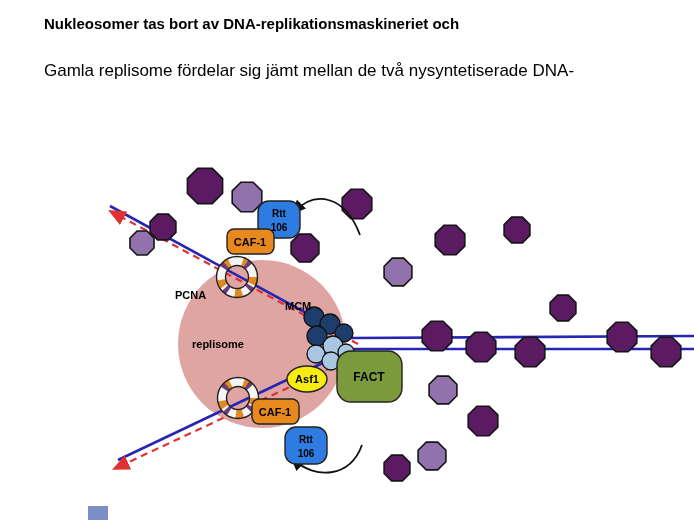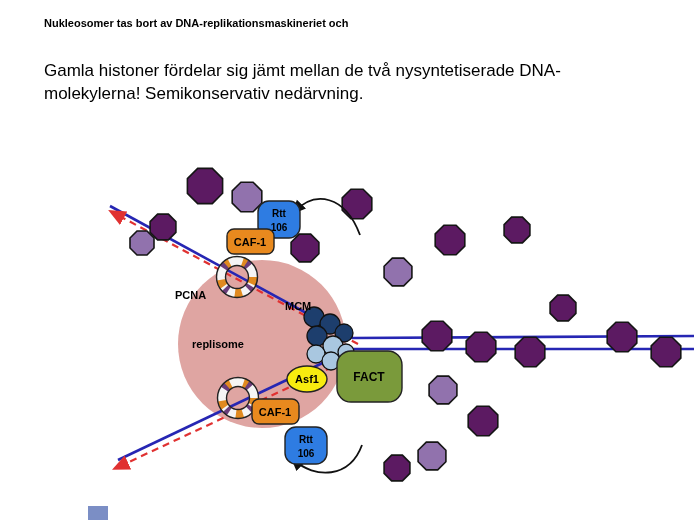--- a/index.html
+++ b/index.html
@@ -5,40 +5,39 @@
   html,body{margin:0;padding:0;background:#ffffff;}
   .slide{
     position:relative;
     width:694px;height:520px;
     background:#ffffff;
     overflow:hidden;
     font-family:"Liberation Sans",sans-serif;
     color:#000;
   }
   .textblock{position:absolute;left:44px;top:12px;width:634px;}
-  .heading{font-weight:bold;font-size:11px;line-height:23px;margin:0 0 24px 0;}
+  .heading{font-weight:bold;font-size:15px;line-height:23px;margin:0 0 24px 0;}
   .bodytext{font-size:17px;line-height:23px;font-weight:normal;}
   svg.diagram{position:absolute;left:0;top:0;}
   .lbl{font-family:"Liberation Sans",sans-serif;font-weight:bold;fill:#000;}
   .s10{font-size:10px;}
   .s11{font-size:11px;}
   .s12{font-size:12px;}
 </style>
 </head>
 <body>
 
 <div class="slide">
 
   <div class="textblock">
     <div class="heading">
       <div>Nukleosomer tas bort av DNA-replikationsmaskineriet och</div>
     </div>
     <div class="bodytext">
-      <div>Gamla histoner fördelar sig jämt mellan de två nysyntetiserade DNA-</div>
-      <div>molekylerna! Semikonservativ nedärvning.</div>
+      <div>Gamla replisome fördelar sig jämt mellan de två nysyntetiserade DNA-</div>
     </div>
   </div>
 
   <svg class="diagram" width="694" height="520" viewBox="0 0 694 520">
 
     <defs>
       <marker id="arrow-red" markerWidth="9" markerHeight="8" refX="6" refY="3.5" orient="auto">
         <path d="M0,0 L8,3.5 L0,7 z" fill="#e03131"></path>
       </marker>
       <marker id="arrow-black" markerWidth="9" markerHeight="8" refX="6" refY="3.5" orient="auto">

